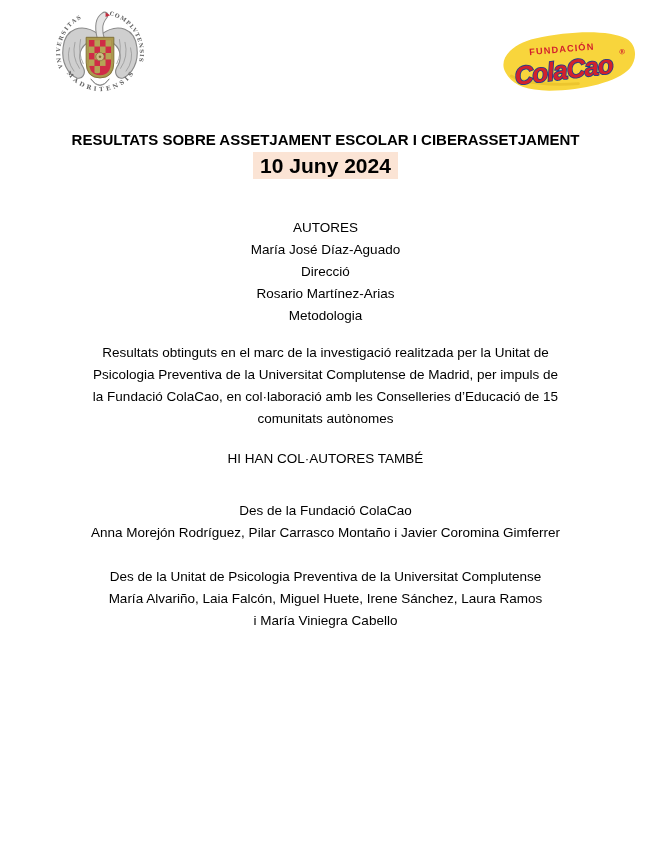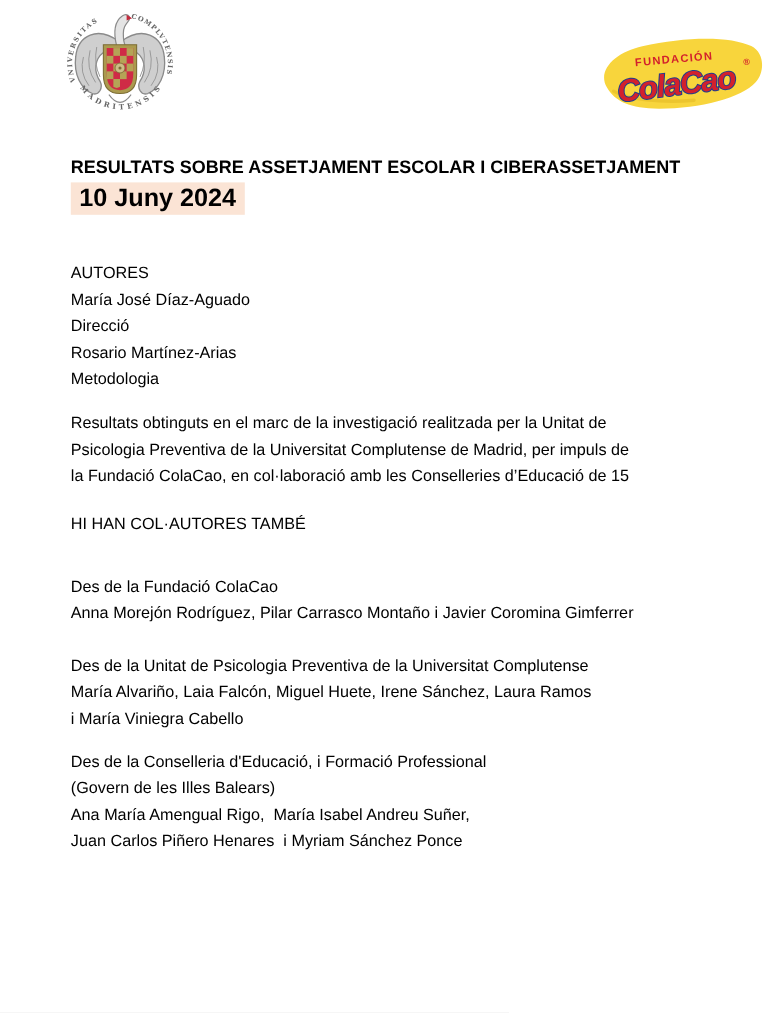--- a/index.html
+++ b/index.html
@@ -14,23 +14,23 @@
     overflow: hidden;
     color: #000;
   }
   
   .ucm-seal { position: absolute; left: 52px; top: 6px; width: 96px; height: 94px; }
   .colacao-logo { position: absolute; left: 494px; top: 26px; width: 148px; height: 68px; }
   
   .content {
     position: absolute;
     top: 128px;
-    left: 59px;
+    left: 45px;
     width: 561px;
-    text-align: left;
+    text-align: center;
   }
   .title-line {
     font-weight: bold;
     font-size: 15px;
     line-height: 23px;
     white-space: nowrap;
   }
   .date-line { line-height: 25px; margin-top: 1px; }
   .date-highlight {
     display: inline-block;
@@ -124,39 +124,34 @@
       <div class="line bold">María José Díaz-Aguado</div>
       <div class="line">Direcció</div>
       <div class="line bold">Rosario Martínez-Arias</div>
       <div class="line">Metodologia</div>
     </div>
 
     <div class="framework-section">
       <div class="line bold">Resultats obtinguts en el marc de la investigació realitzada per la Unitat de</div>
       <div class="line bold">Psicologia Preventiva de la Universitat Complutense de Madrid, per impuls de</div>
       <div class="line bold">la Fundació ColaCao, en col·laboració amb les Conselleries d’Educació de 15</div>
+      <div class="line bold">comunitats autònomes</div>
     </div>
 
     <div class="hihan-section">
       <div class="line bold">HI HAN COL·AUTORES TAMBÉ</div>
     </div>
 
     <div class="group-fundacio">
       <div class="line bold">Des de la Fundació ColaCao</div>
       <div class="line">Anna Morejón Rodríguez, Pilar Carrasco Montaño i Javier Coromina Gimferrer</div>
     </div>
 
     <div class="group-unitat">
       <div class="line bold">Des de la Unitat de Psicologia Preventiva de la Universitat Complutense</div>
       <div class="line">María Alvariño, Laia Falcón, Miguel Huete, Irene Sánchez, Laura Ramos</div>
       <div class="line">i María Viniegra Cabello</div>
     </div>
 
-    <div class="group-conselleria">
-      <div class="line bold">Des de la Conselleria d'Educació, i Formació Professional</div>
-      <div class="line bold">(Govern de les Illes Balears)</div>
-      <div class="line">Ana María Amengual Rigo,  María Isabel Andreu Suñer,</div>
-      <div class="line">Juan Carlos Piñero Henares  i Myriam Sánchez Ponce</div>
-    </div>
 
 
   </div>
 </div>
 
 </body></html>

